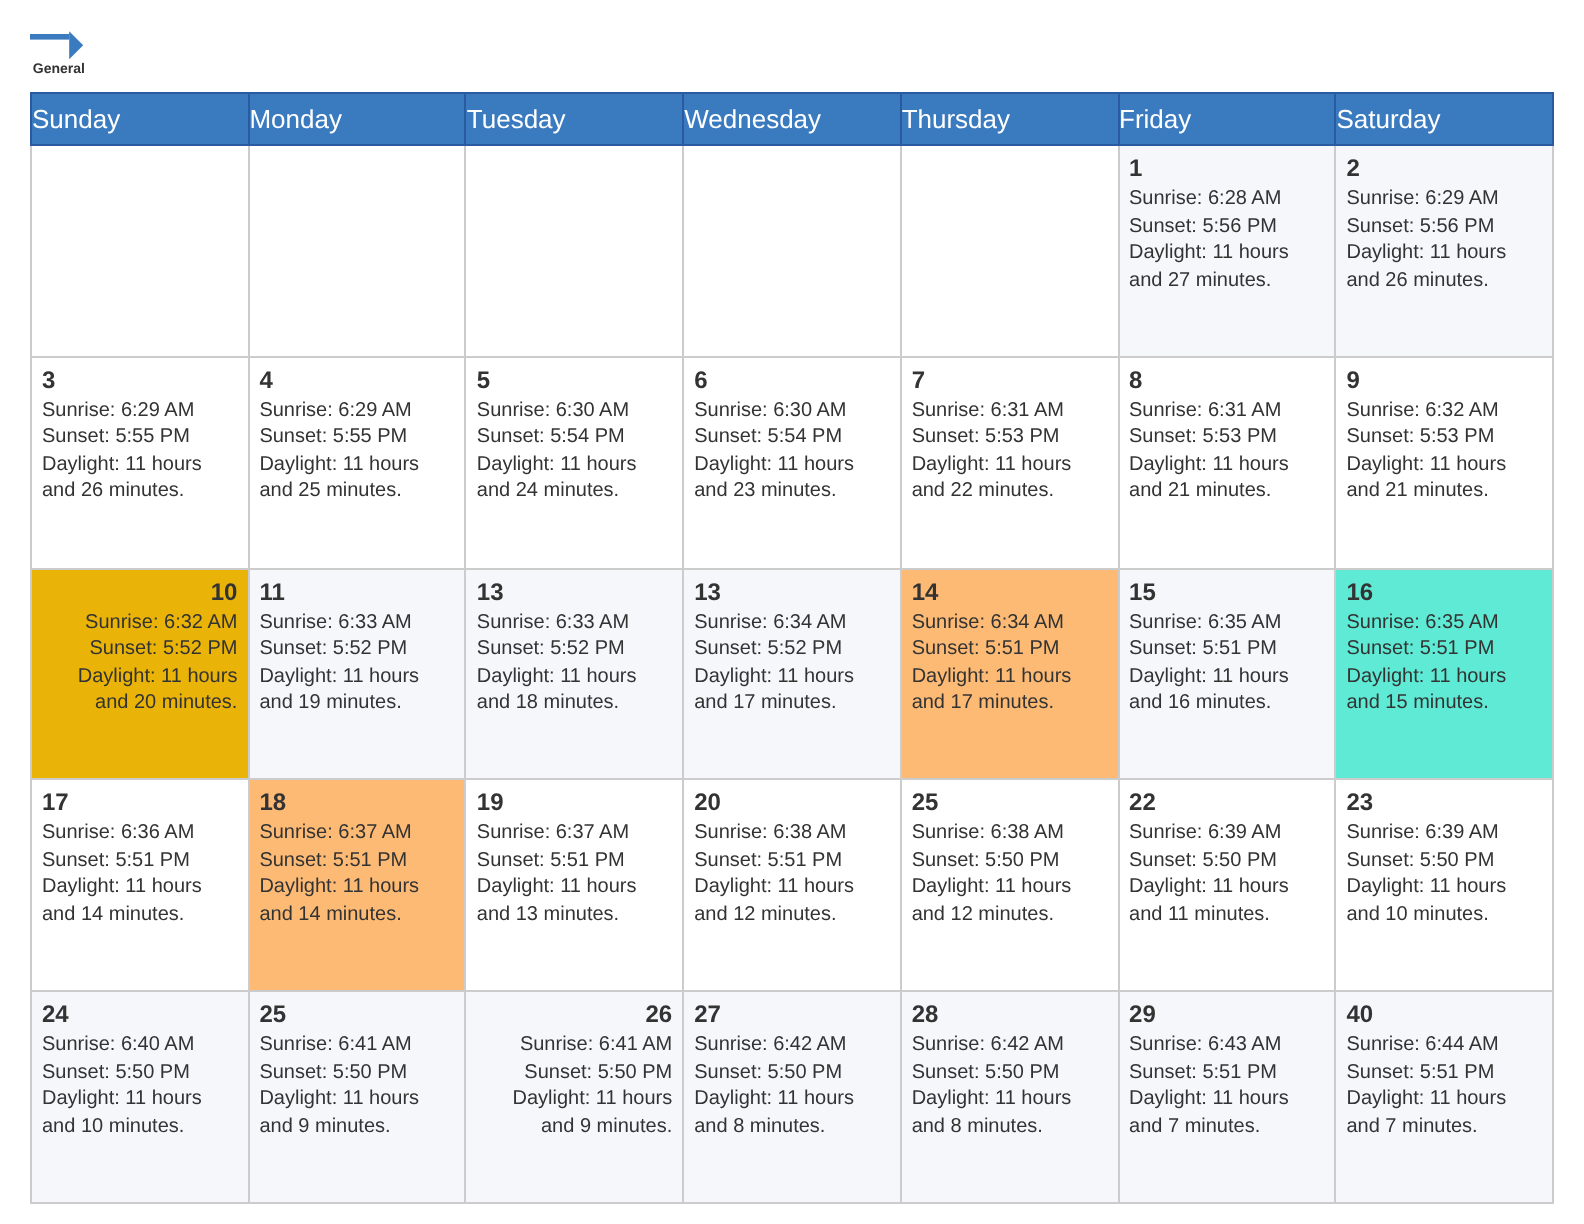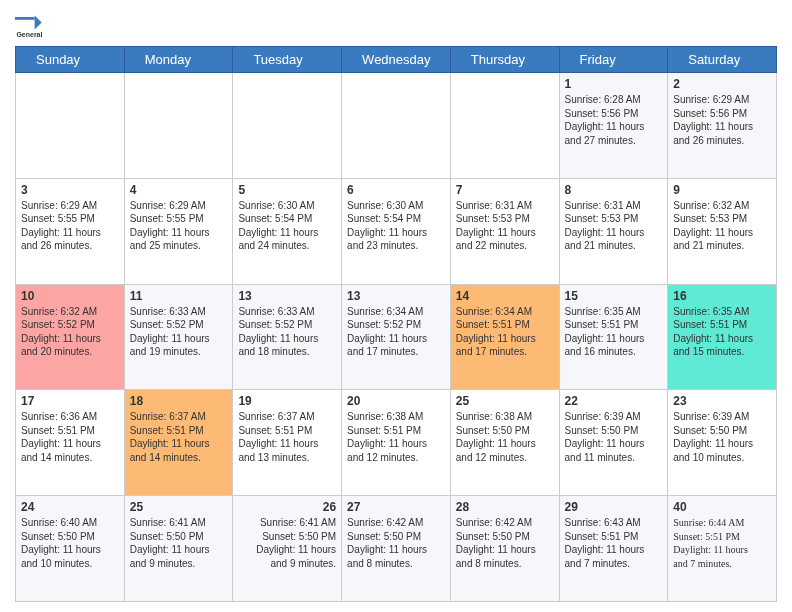--- a/index.html
+++ b/index.html
@@ -48,21 +48,21 @@
       flex: 1;
       border: 1px solid #ccc;
       border-collapse: collapse;
       width: 100%;
       table-layout: fixed;
     }
     .calendar th {
       background-color: #3a7abf;
       color: #fff;
       text-align: left;
-      padding: 5px 20px;
+      padding: 5px 0;
       font-size: 13px;
       font-weight: normal;
       border: 1px solid #2a5a9f;
     }
     .calendar td {
       border: 1px solid #ccc;
       vertical-align: top;
       padding: 4px 5px;
       font-size: 10.5px;
       color: #333;
@@ -194,21 +194,21 @@
           </td>
           <td style="background: rgb(255, 255, 255);">
             <span class="day-num">9</span>
             <div class="cell-text" style="white-space: pre-line;">Sunrise: 6:32 AM
 Sunset: 5:53 PM
 Daylight: 11 hours
 and 21 minutes.</div>
           </td>
         </tr>
         <tr>
-          <td style="background: #fca5a5;">
+          <td style="background: #eab308; text-align: right;">
             <span class="day-num">10</span>
             <div class="cell-text" style="white-space: pre-line;">Sunrise: 6:32 AM
 Sunset: 5:52 PM
 Daylight: 11 hours
 and 20 minutes.</div>
           </td>
           <td style="background: rgb(245, 247, 250);">
             <span class="day-num">11</span>
             <div class="cell-text" style="white-space: pre-line;">Sunrise: 6:33 AM
 Sunset: 5:52 PM
@@ -340,21 +340,21 @@
           </td>
           <td style="background: rgb(245, 247, 250);">
             <span class="day-num">29</span>
             <div class="cell-text" style="white-space: pre-line;">Sunrise: 6:43 AM
 Sunset: 5:51 PM
 Daylight: 11 hours
 and 7 minutes.</div>
           </td>
           <td style="background: rgb(245, 247, 250);">
             <span class="day-num">40</span>
-            <div class="cell-text" style="white-space: pre-line; font-family: Liberation Serif, serif;">Sunrise: 6:44 AM
+            <div class="cell-text" style="white-space: pre-line;">Sunrise: 6:44 AM
 Sunset: 5:51 PM
 Daylight: 11 hours
 and 7 minutes.</div>
           </td>
         </tr>
       </tbody>
   </table>
 </div>
 
 </body></html>

